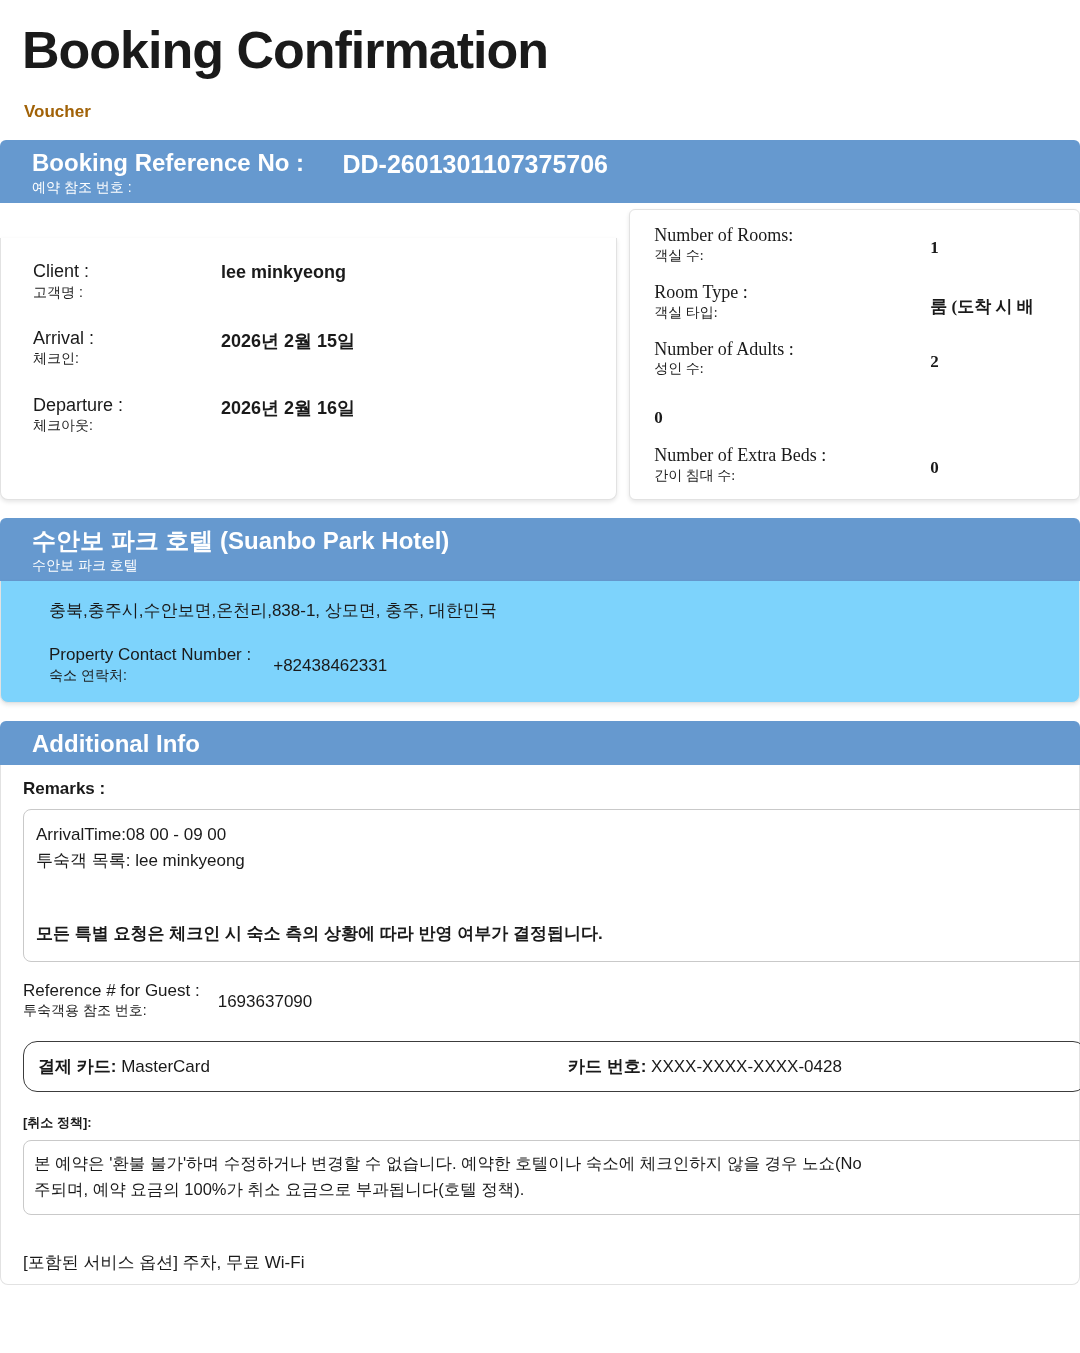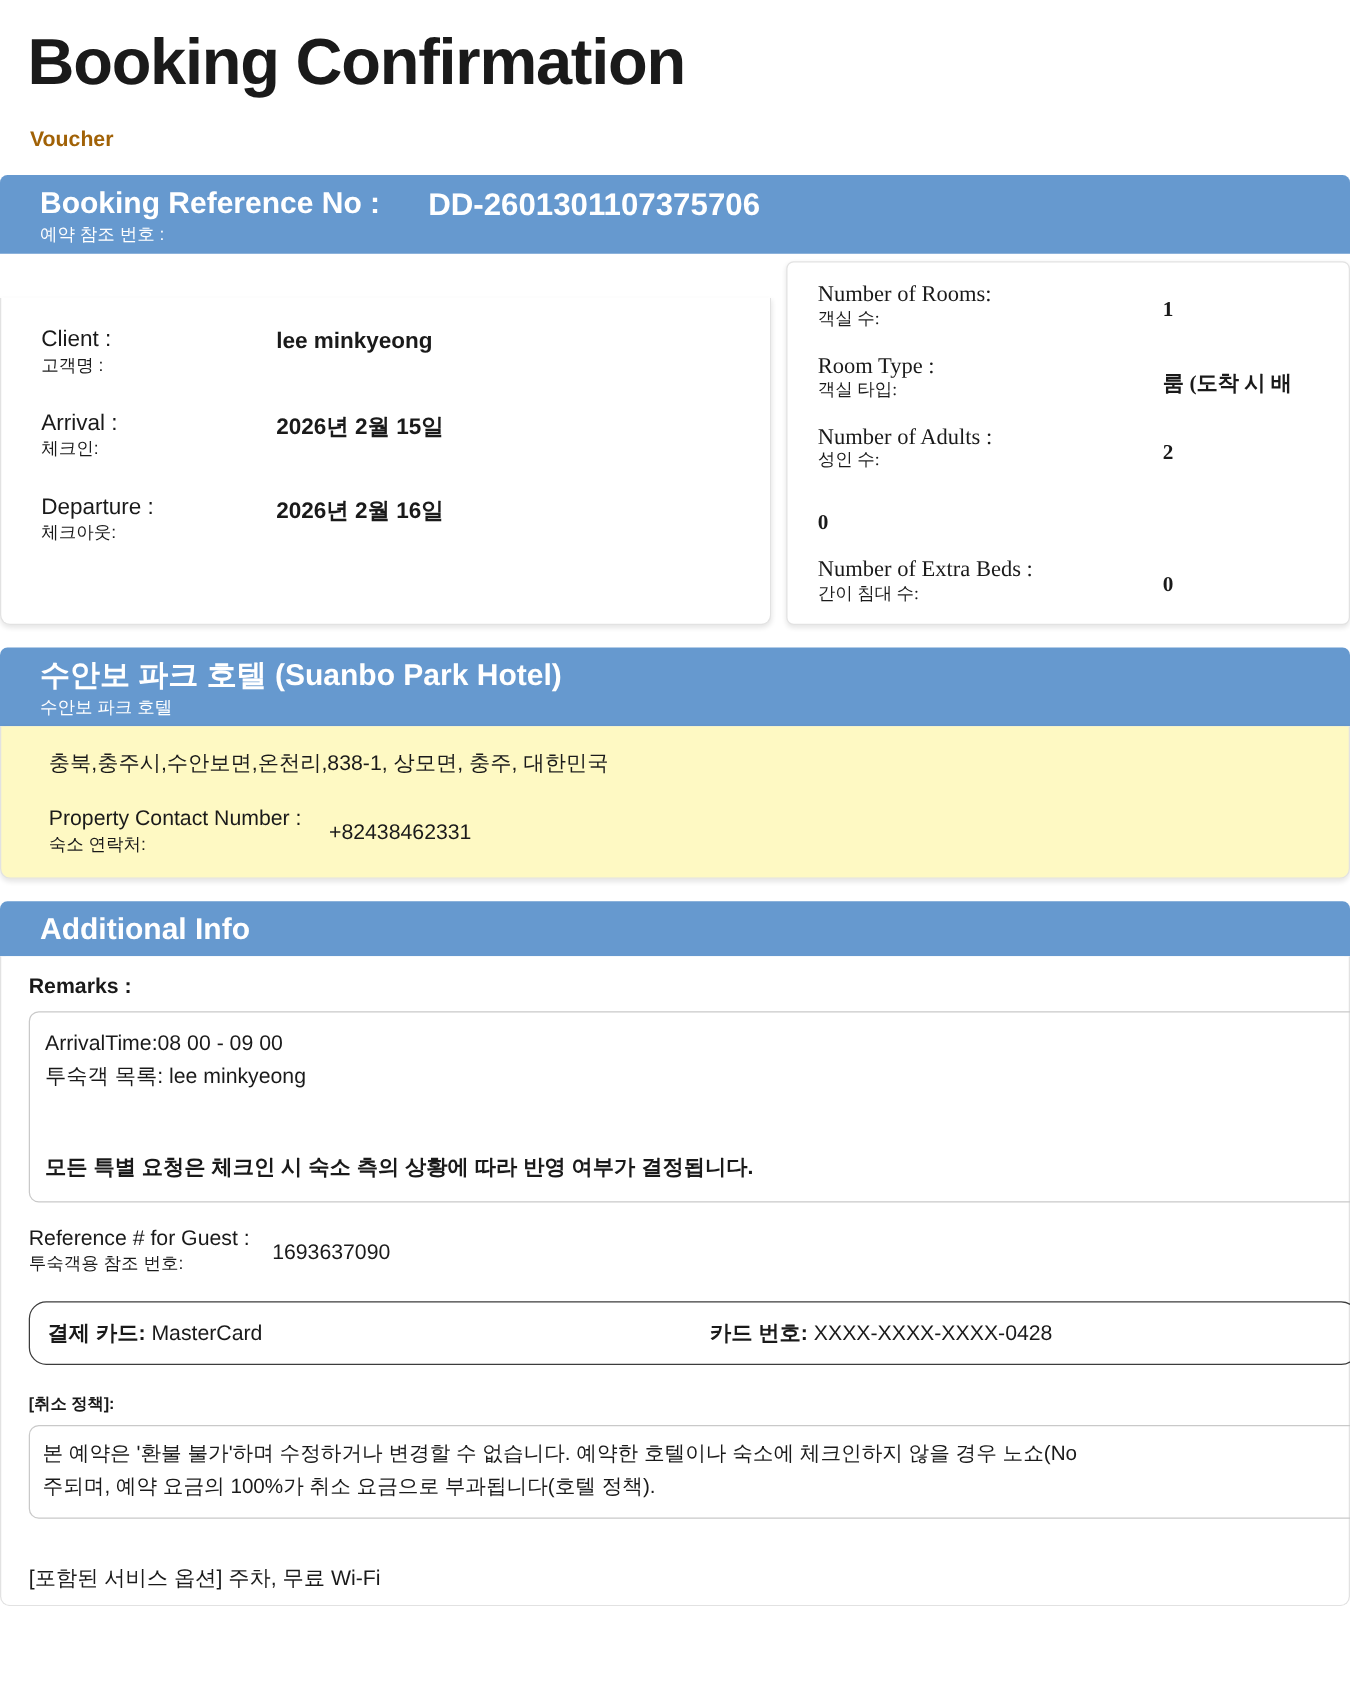--- a/index.html
+++ b/index.html
@@ -113,26 +113,26 @@
   .rlabel .ko { font-size: 14px; line-height: 1.3; }
   .rvalue {
     font-size: 17px;
     font-weight: bold;
     padding-top: 14px;
     white-space: nowrap;
   }
 
   
   .hotel-card {
-    background: #fef9c3;
+    background: #7dd3fc;
     border: 1px solid #e2e2e2;
     border-top: none;
     border-radius: 0 0 8px 8px;
     box-shadow: 0 2px 4px rgba(0,0,0,0.10);
-    padding: 18px 0 18px 6px;
+    padding: 18px 0 18px 16px;
   }
   .hotel-address {
     font-size: 17px;
     padding-left: 32px;
     margin-bottom: 22px;
   }
   .contact-row {
     display: flex;
     align-items: flex-start;
     padding-left: 32px;

